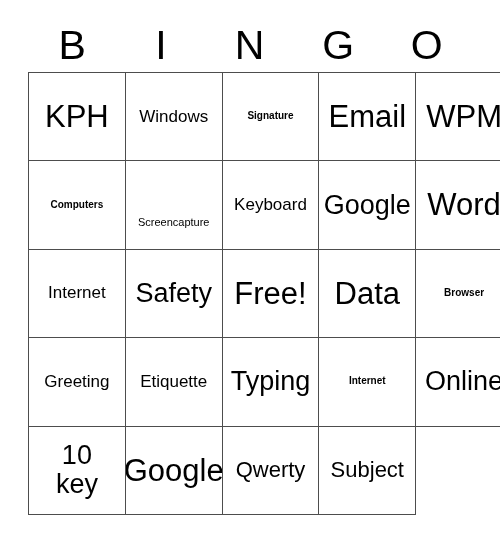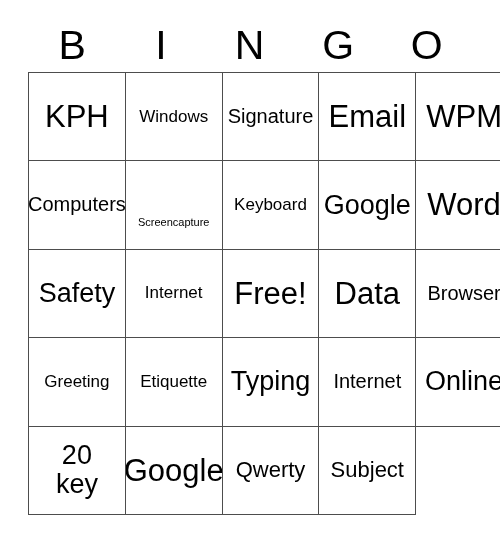--- a/index.html
+++ b/index.html
@@ -77,21 +77,21 @@
     line-height: 1.08;
     color: #000000;
     white-space: pre-line;
   }
 
   
   .sz-xxl .cell-text { font-size: 31px; }
   .sz-xl  .cell-text { font-size: 27px; }
   .sz-lg  .cell-text { font-size: 22px; }
   .sz-md  .cell-text { font-size: 17px; }
-  .sz-sm  .cell-text { font-size: 20px; }
+  .sz-sm  .cell-text { font-size: 10px; font-weight: bold; }
   .sz-xs  .cell-text { font-size: 11px; margin-top: 35px; }
 </style>
 </head>
 <body>
 
 <div class="bingo-card">
 
   <div class="bingo-header">
       <div class="header-letter">B</div>
       <div class="header-letter">I</div>
@@ -124,25 +124,25 @@
       </div>
       <div class="bingo-cell sz-md">
         <span class="cell-text">Keyboard</span>
       </div>
       <div class="bingo-cell sz-xl">
         <span class="cell-text">Google</span>
       </div>
       <div class="bingo-cell sz-xxl">
         <span class="cell-text">Word</span>
       </div>
+      <div class="bingo-cell sz-md">
+        <span class="cell-text">Internet</span>
+      </div>
       <div class="bingo-cell sz-xl">
         <span class="cell-text">Safety</span>
-      </div>
-      <div class="bingo-cell sz-md">
-        <span class="cell-text">Internet</span>
       </div>
       <div class="bingo-cell sz-xxl">
         <span class="cell-text">Free!</span>
       </div>
       <div class="bingo-cell sz-xxl">
         <span class="cell-text">Data</span>
       </div>
       <div class="bingo-cell sz-sm">
         <span class="cell-text">Browser</span>
       </div>
@@ -155,21 +155,21 @@
       <div class="bingo-cell sz-xl">
         <span class="cell-text">Typing</span>
       </div>
       <div class="bingo-cell sz-sm">
         <span class="cell-text">Internet</span>
       </div>
       <div class="bingo-cell sz-xl">
         <span class="cell-text">Online</span>
       </div>
       <div class="bingo-cell sz-xl">
-        <span class="cell-text">20
+        <span class="cell-text">10
 key</span>
       </div>
       <div class="bingo-cell sz-xxl">
         <span class="cell-text">Google</span>
       </div>
       <div class="bingo-cell sz-lg">
         <span class="cell-text">Qwerty</span>
       </div>
       <div class="bingo-cell sz-lg">
         <span class="cell-text">Subject</span>

